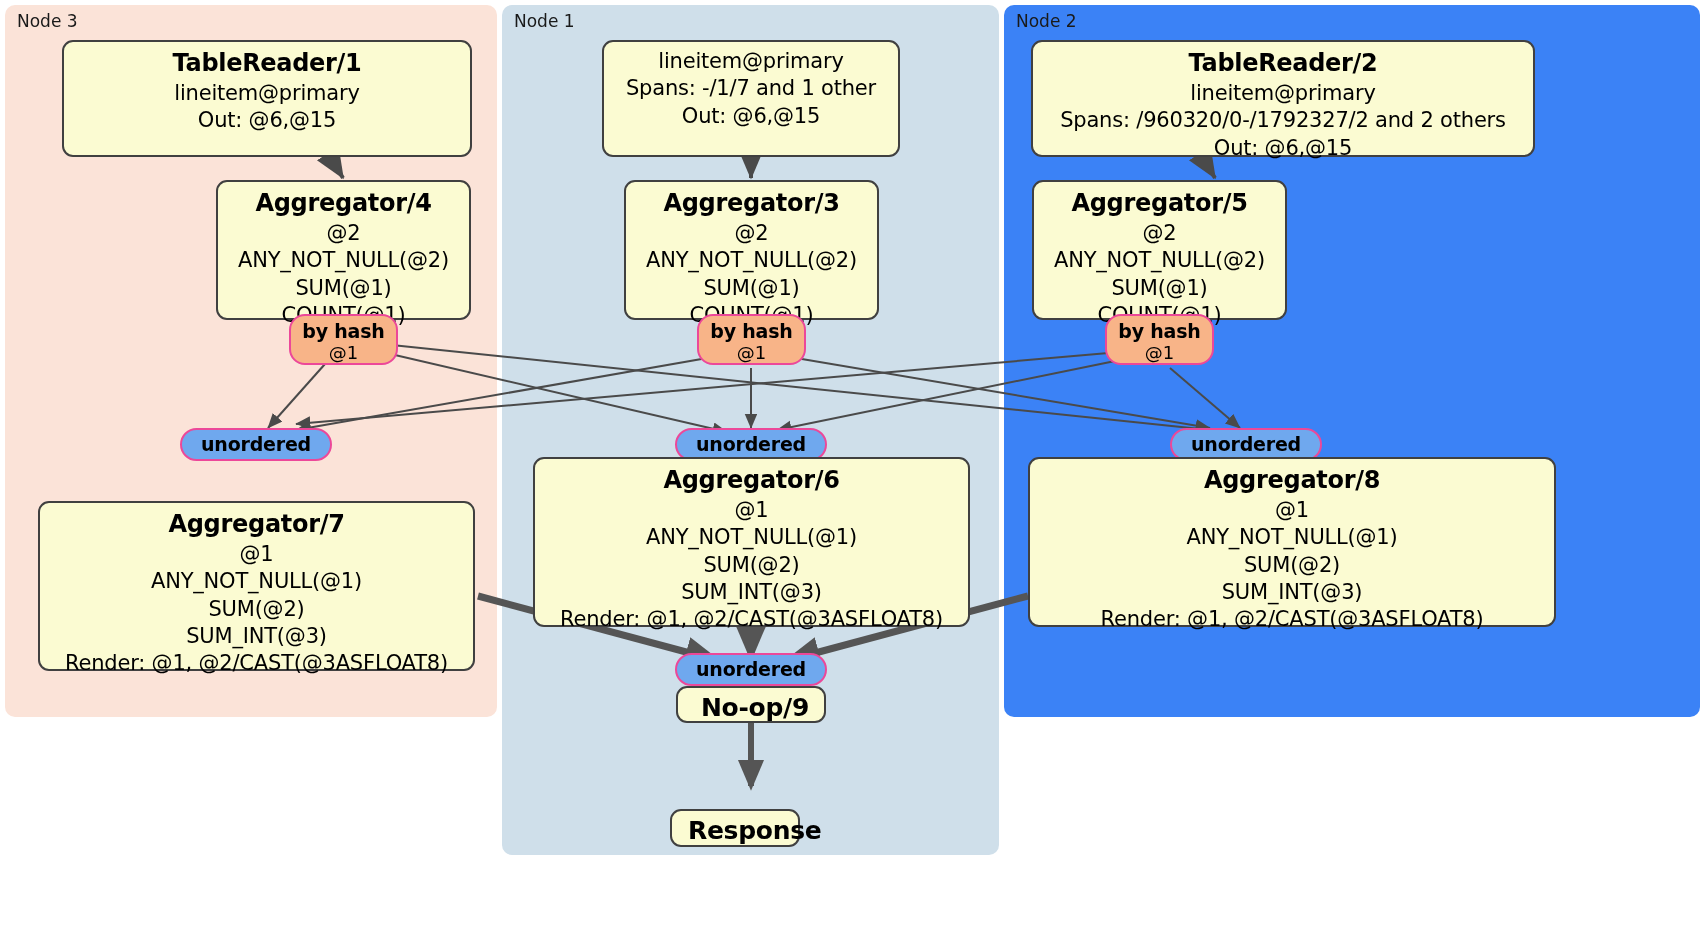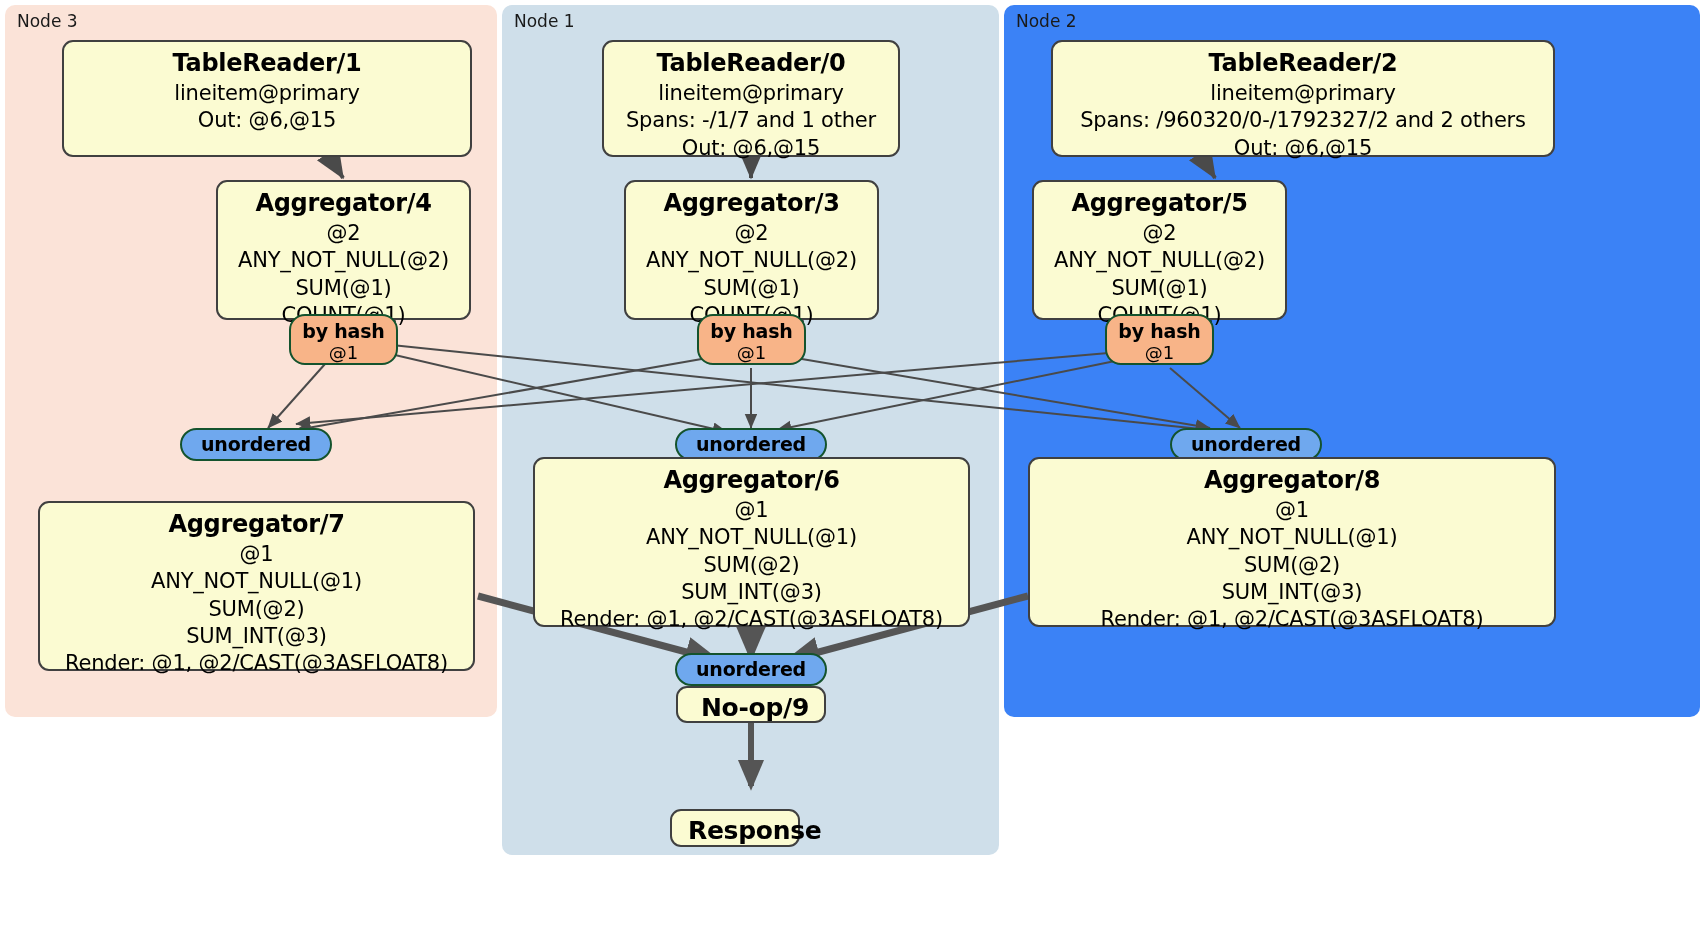--- a/index.html
+++ b/index.html
@@ -71,21 +71,21 @@
     padding: 4px 8px 6px 16px;
   }
   .proc.compact .ptitle {
     font-size: 25px;
   }
 
   
   .pill {
     position: absolute;
     box-sizing: border-box;
-    border: 2px solid #14532d;
+    border: 2px solid #ec4899;
     text-align: center;
     color: #000000;
     line-height: 1.18;
   }
   .pill .plabel {
     font-weight: bold;
     font-size: 19px;
     white-space: nowrap;
     letter-spacing: -0.2px;
   }
@@ -165,27 +165,26 @@
     </g>
   </svg>
 
   <div class="proc" style="left:62px; top:40px; width:410px; height:117px;">
     <div class="ptitle">TableReader/1</div>
     <div class="pline">lineitem@primary</div>
     <div class="pline">Out: @6,@15</div>
   </div>
 
   <div class="proc" style="left:602px; top:40px; width:298px; height:117px;">
-    <div class="ptitle">TableReader/0</div>
     <div class="pline">lineitem@primary</div>
     <div class="pline">Spans: -/1/7 and 1 other</div>
     <div class="pline">Out: @6,@15</div>
   </div>
 
-  <div class="proc" style="left:1031px; top:40px; width:504px; height:117px;margin-left:20px;">
+  <div class="proc" style="left:1031px; top:40px; width:504px; height:117px;">
     <div class="ptitle">TableReader/2</div>
     <div class="pline">lineitem@primary</div>
     <div class="pline">Spans: /960320/0-/1792327/2 and 2 others</div>
     <div class="pline">Out: @6,@15</div>
   </div>
 
   <div class="proc" style="left:216px; top:180px; width:255px; height:140px;">
     <div class="ptitle">Aggregator/4</div>
     <div class="pline">@2</div>
     <div class="pline">ANY_NOT_NULL(@2)</div>

